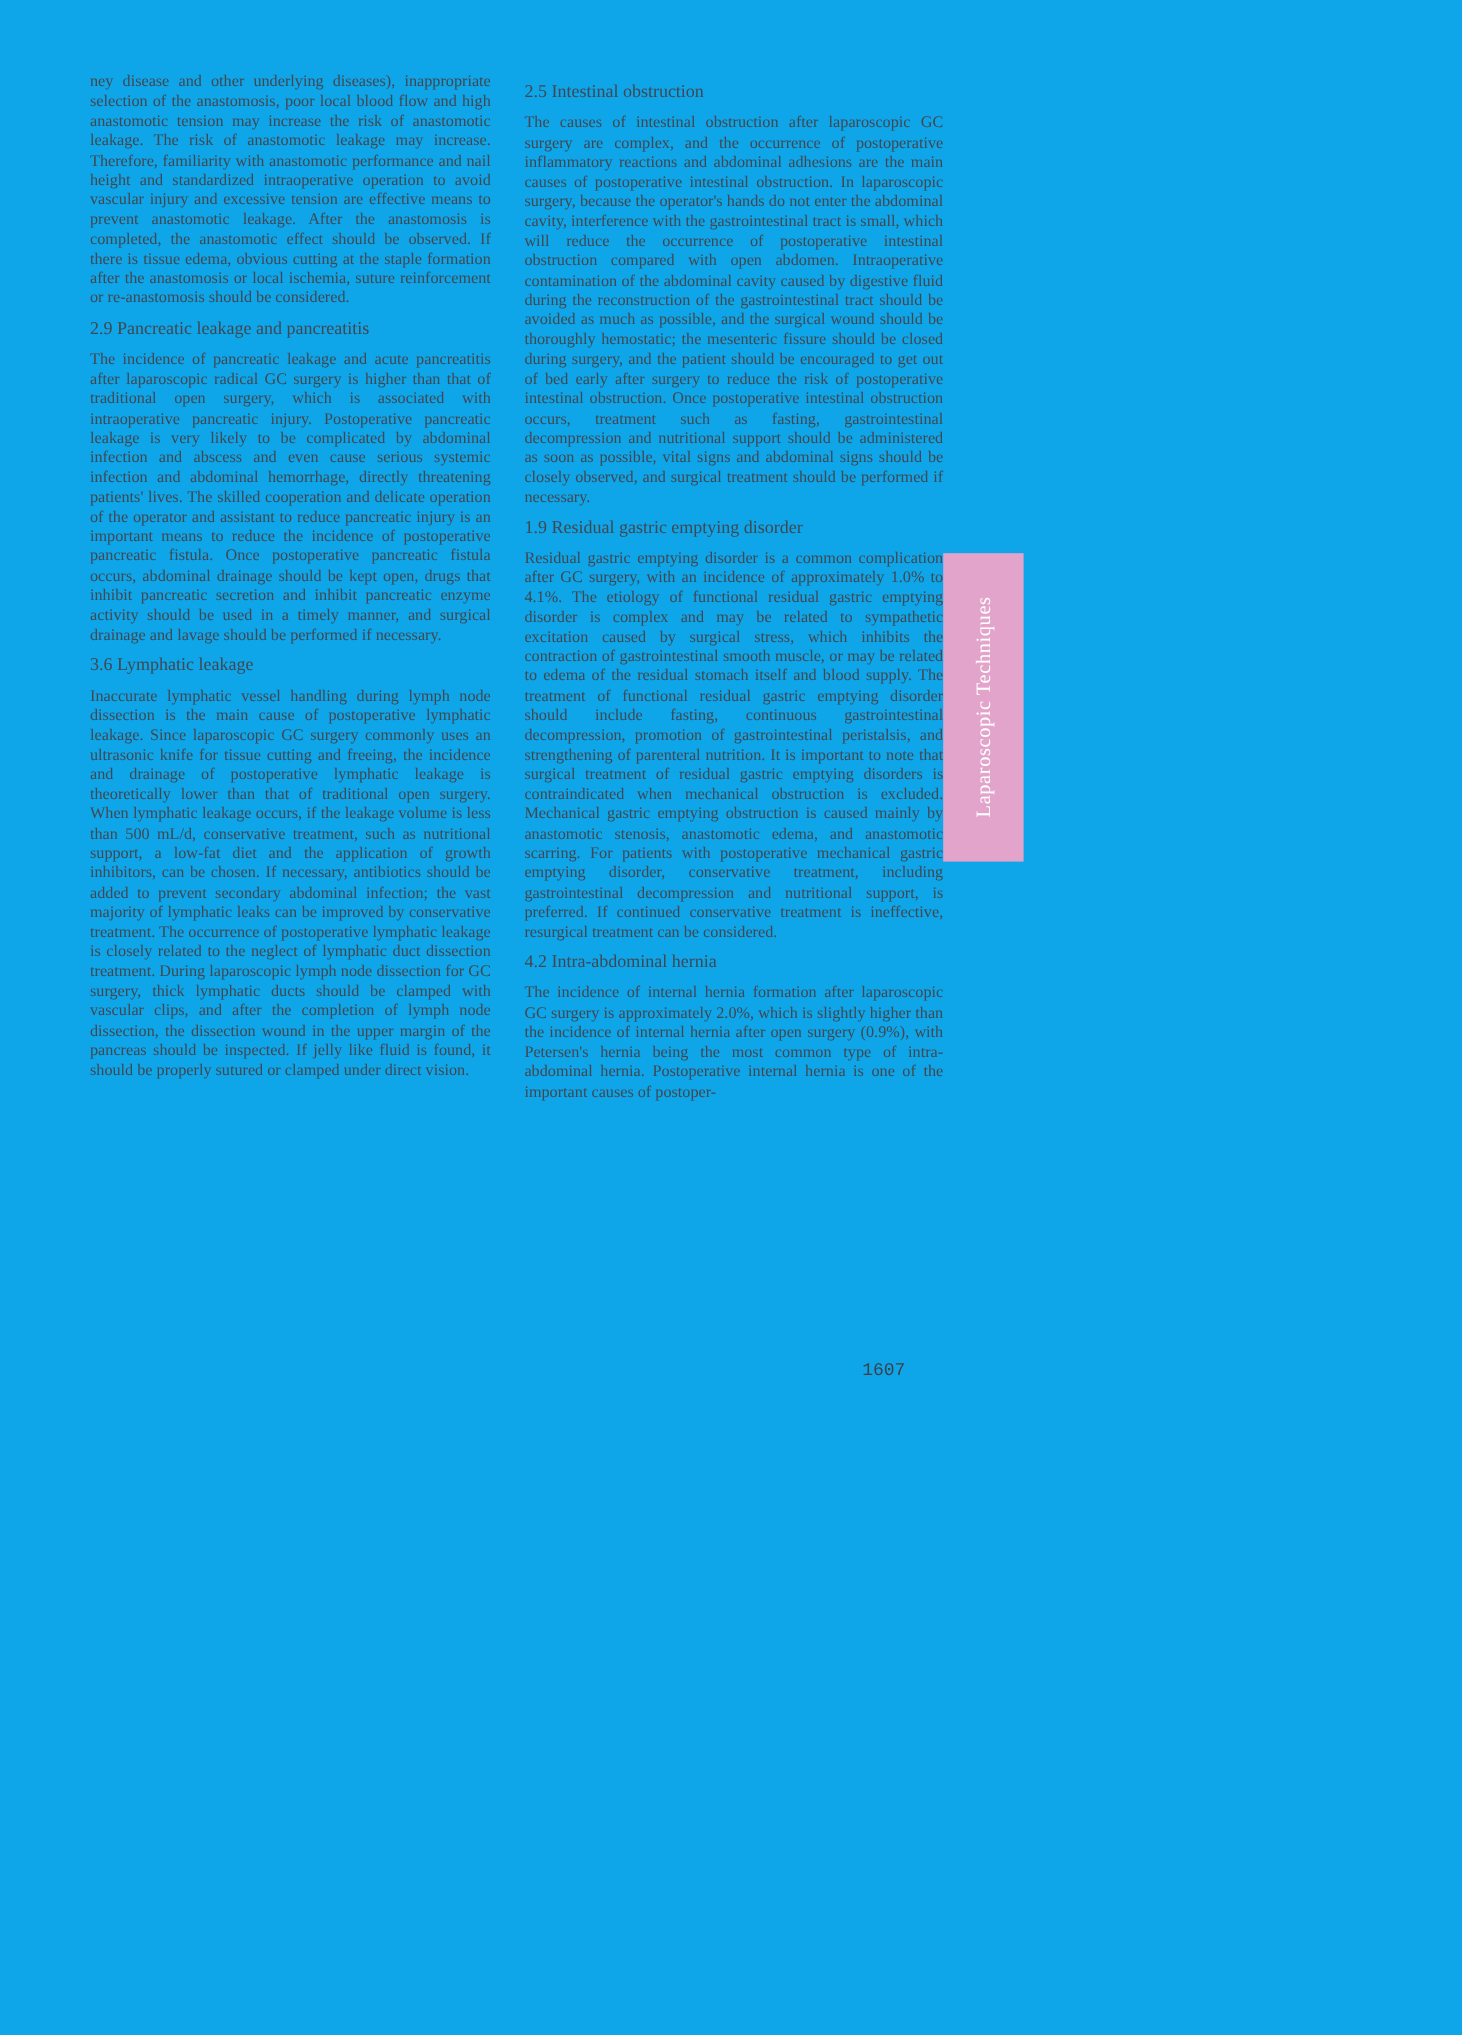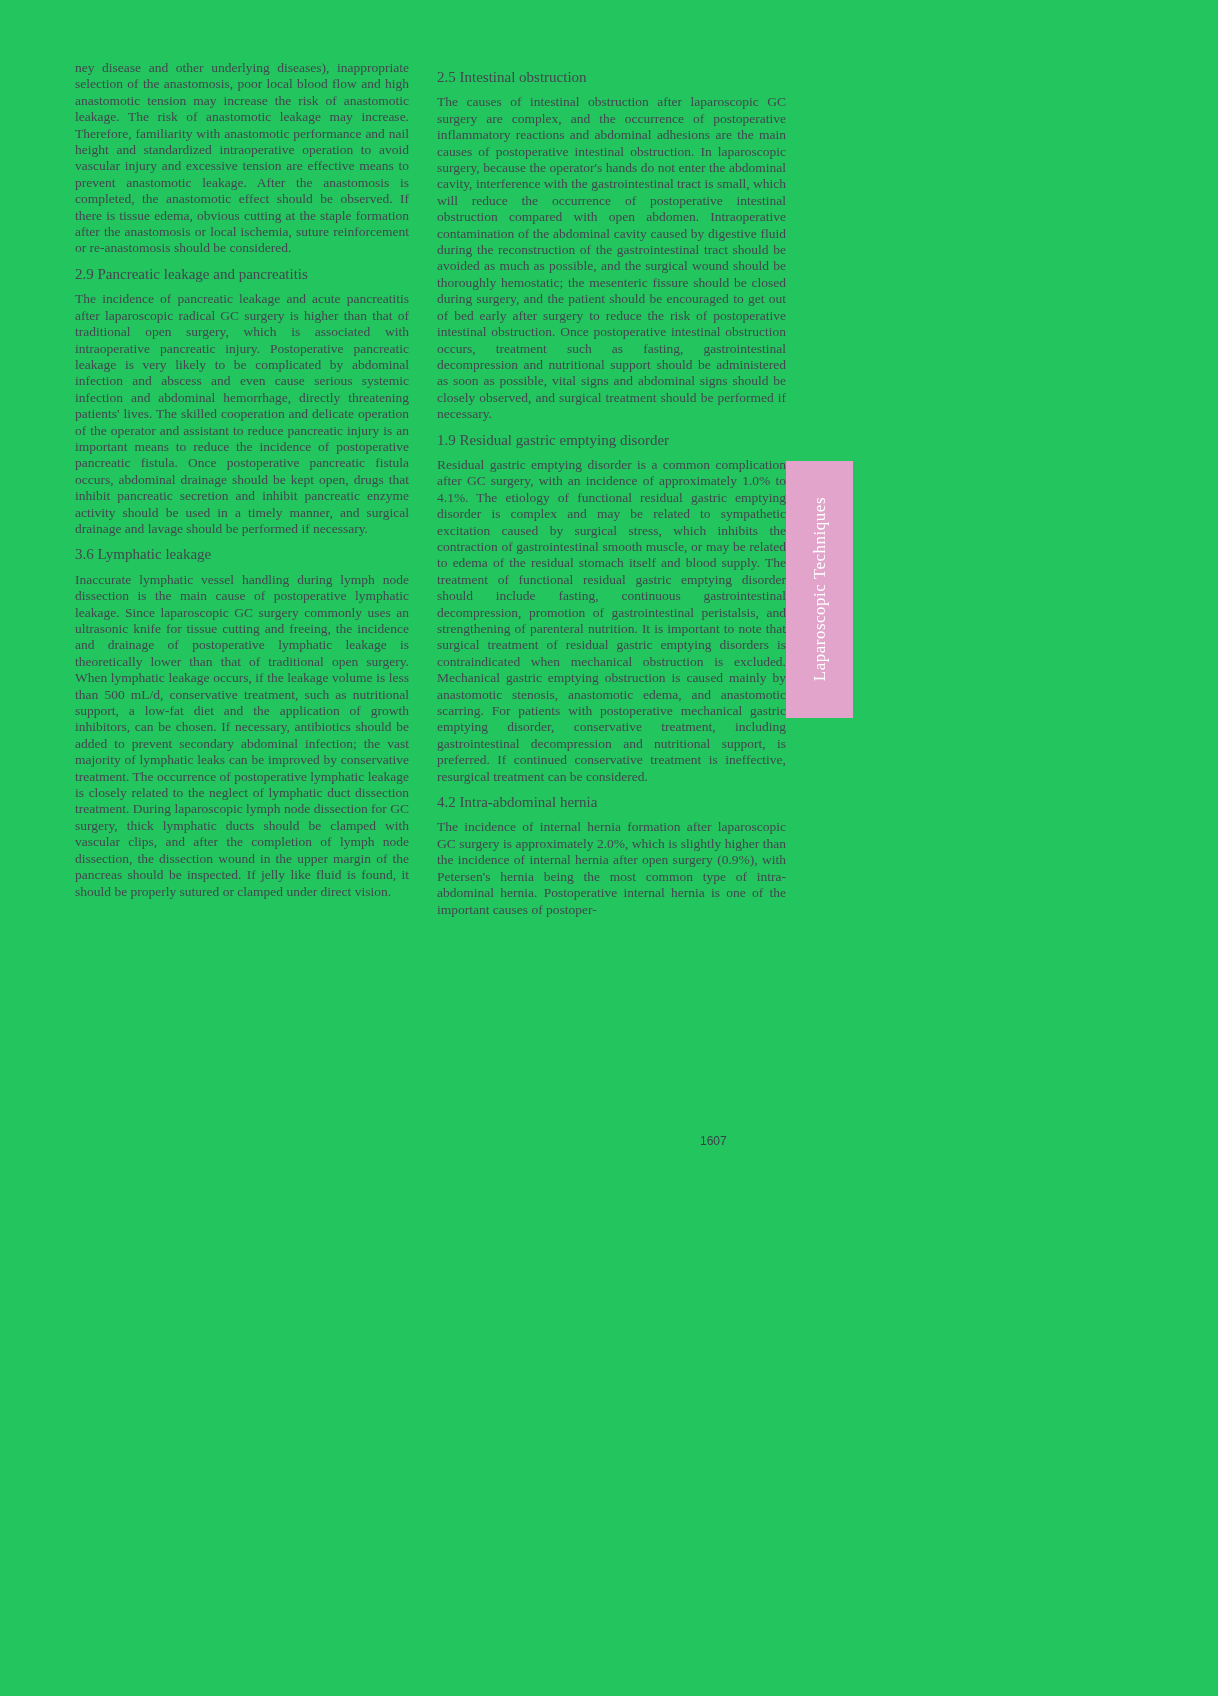--- a/index.html
+++ b/index.html
@@ -52,30 +52,30 @@
     font-family: "Liberation Serif", serif;
     font-size: 17px;
     letter-spacing: 0.5px;
     white-space: nowrap;
   }
   .page-number {
     position: absolute;
     left: 700px;
     top: 1134px;
     width: 73px;
-    text-align: left;
-    font-family: Liberation Sans, sans-serif;
-    font-size: 12px;
+    text-align: center;
+    font-family: Liberation Mono, monospace;
+    font-size: 15px;
     color: #3d414a;
   }
 </style>
 </head>
 <body>
 
-<div class="page" style="color: rgb(67, 71, 79); background: #22c55e;">
+<div class="page" style="color: rgb(67, 71, 79); background: #0ea5e9;">
 
   <div class="column column-left">
     <p class="body-par">ney disease and other underlying diseases), inappropriate selection of the anastomosis, poor local blood flow and high anastomotic tension may increase the risk of anastomotic leakage. The risk of anastomotic leakage may increase. Therefore, familiarity with anastomotic performance and nail height and standardized intraoperative operation to avoid vascular injury and excessive tension are effective means to prevent anastomotic leakage. After the anastomosis is completed, the anastomotic effect should be observed. If there is tissue edema, obvious cutting at the staple formation after the anastomosis or local ischemia, suture reinforcement or re-anastomosis should be considered.</p>
     <h3 class="section-heading">2.9 Pancreatic leakage and pancreatitis</h3>
     <p class="body-par">The incidence of pancreatic leakage and acute pancreatitis after laparoscopic radical GC surgery is higher than that of traditional open surgery, which is associated with intraoperative pancreatic injury. Postoperative pancreatic leakage is very likely to be complicated by abdominal infection and abscess and even cause serious systemic infection and abdominal hemorrhage, directly threatening patients' lives. The skilled cooperation and delicate operation of the operator and assistant to reduce pancreatic injury is an important means to reduce the incidence of postoperative pancreatic fistula. Once postoperative pancreatic fistula occurs, abdominal drainage should be kept open, drugs that inhibit pancreatic secretion and inhibit pancreatic enzyme activity should be used in a timely manner, and surgical drainage and lavage should be performed if necessary.</p>
     <h3 class="section-heading">3.6 Lymphatic leakage</h3>
     <p class="body-par">Inaccurate lymphatic vessel handling during lymph node dissection is the main cause of postoperative lymphatic leakage. Since laparoscopic GC surgery commonly uses an ultrasonic knife for tissue cutting and freeing, the incidence and drainage of postoperative lymphatic leakage is theoretically lower than that of traditional open surgery. When lymphatic leakage occurs, if the leakage volume is less than 500 mL/d, conservative treatment, such as nutritional support, a low-fat diet and the application of growth inhibitors, can be chosen. If necessary, antibiotics should be added to prevent secondary abdominal infection; the vast majority of lymphatic leaks can be improved by conservative treatment. The occurrence of postoperative lymphatic leakage is closely related to the neglect of lymphatic duct dissection treatment. During laparoscopic lymph node dissection for GC surgery, thick lymphatic ducts should be clamped with vascular clips, and after the completion of lymph node dissection, the dissection wound in the upper margin of the pancreas should be inspected. If jelly like fluid is found, it should be properly sutured or clamped under direct vision.</p>
   </div>
 
   <div class="column column-right">

